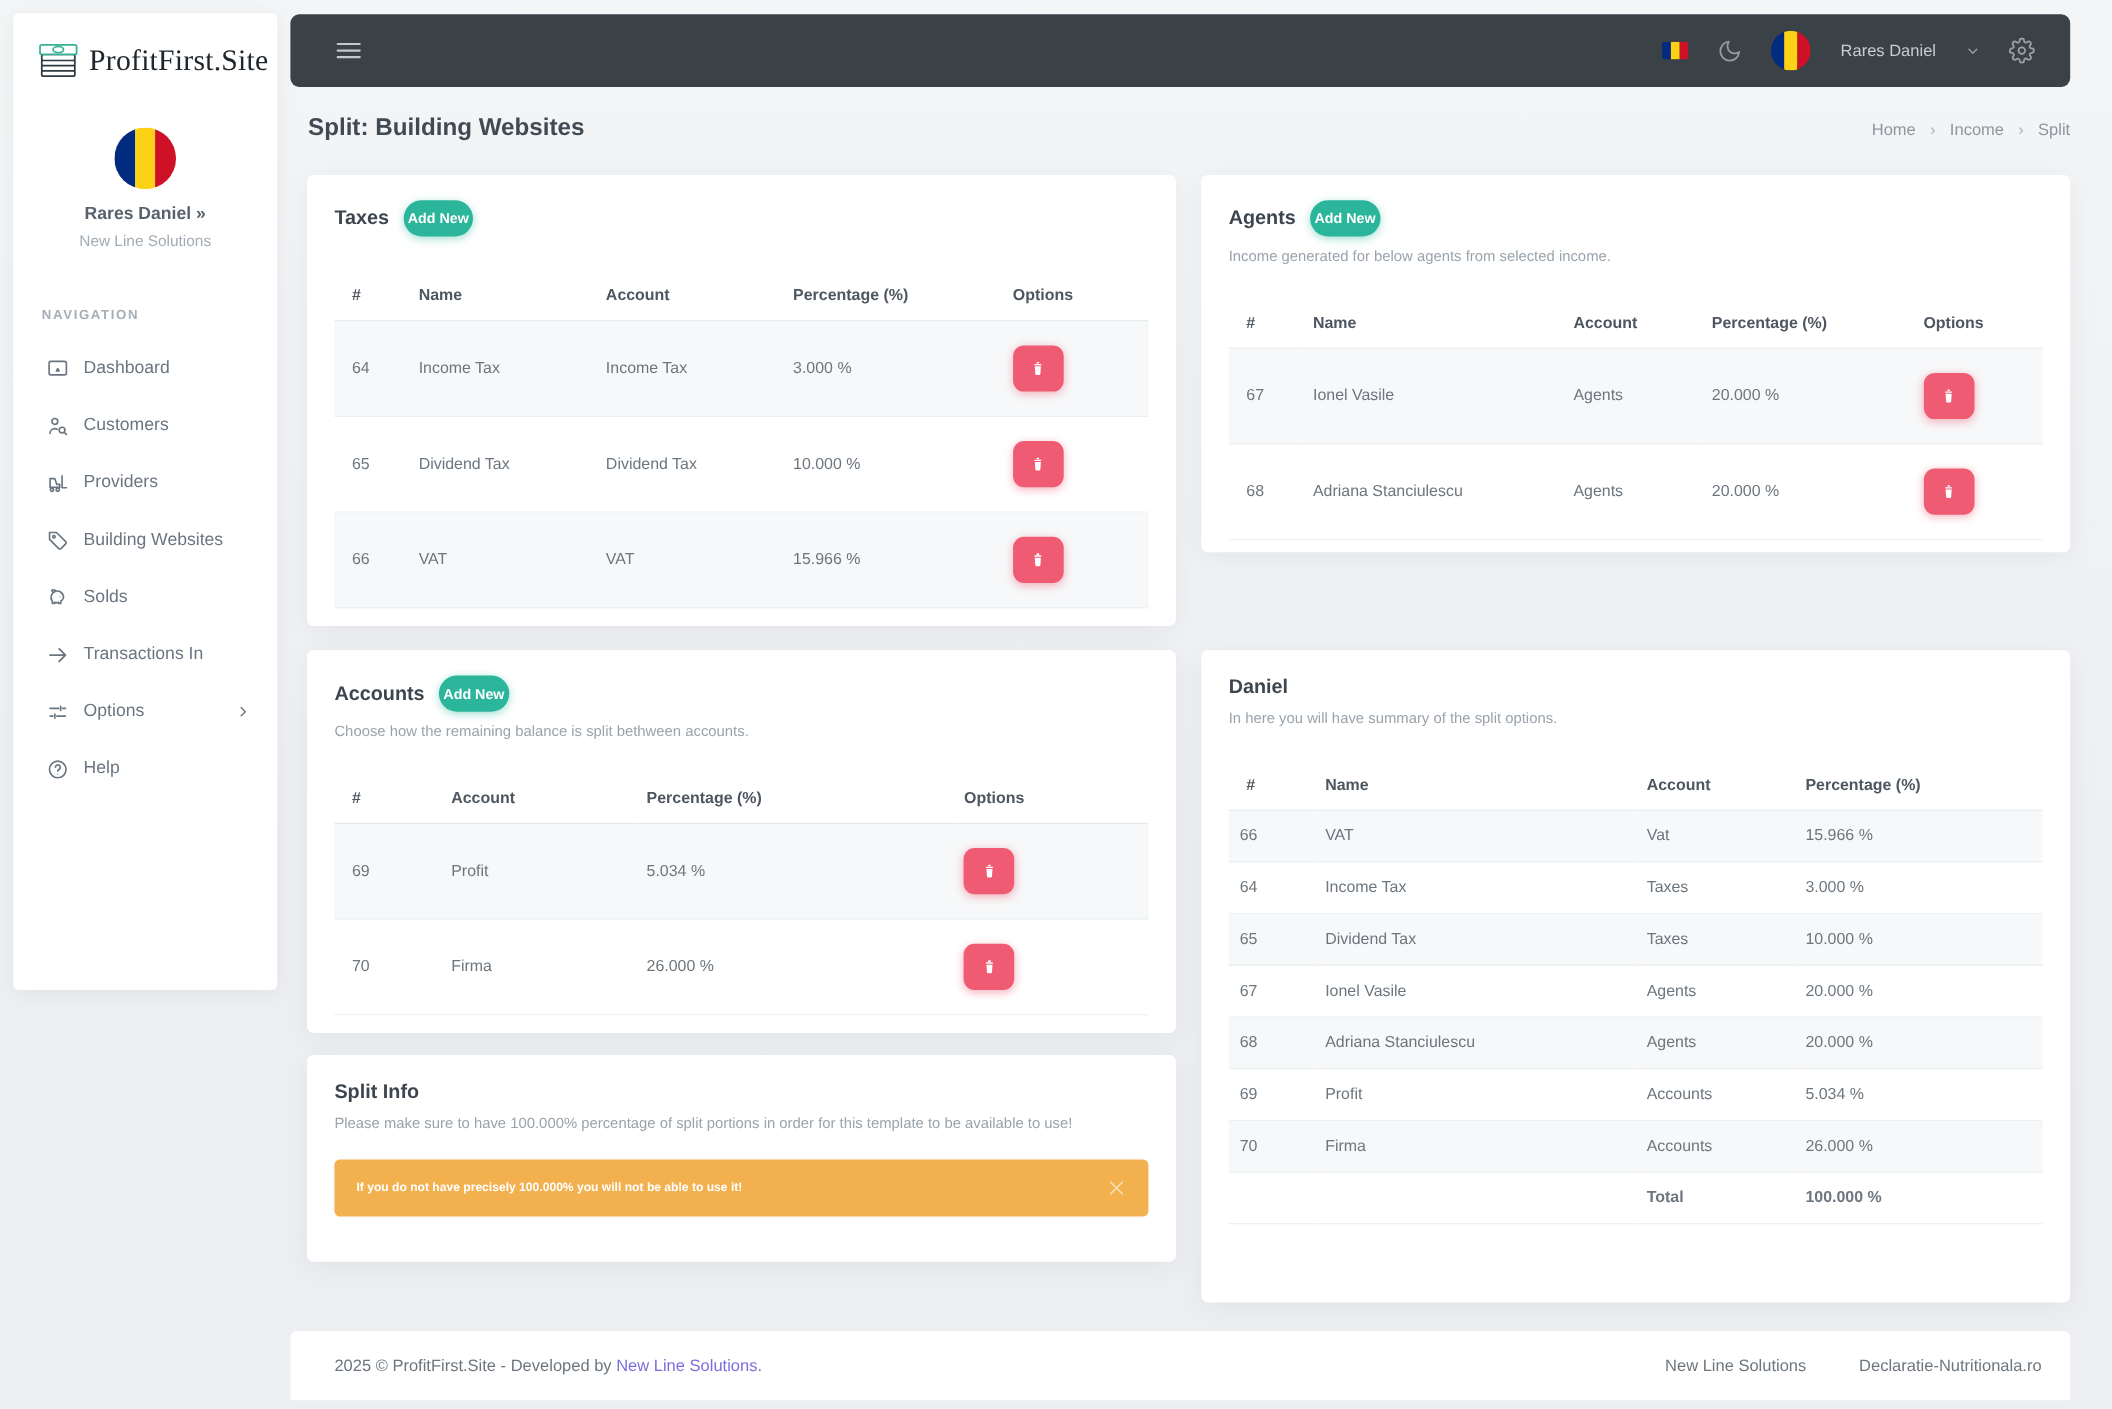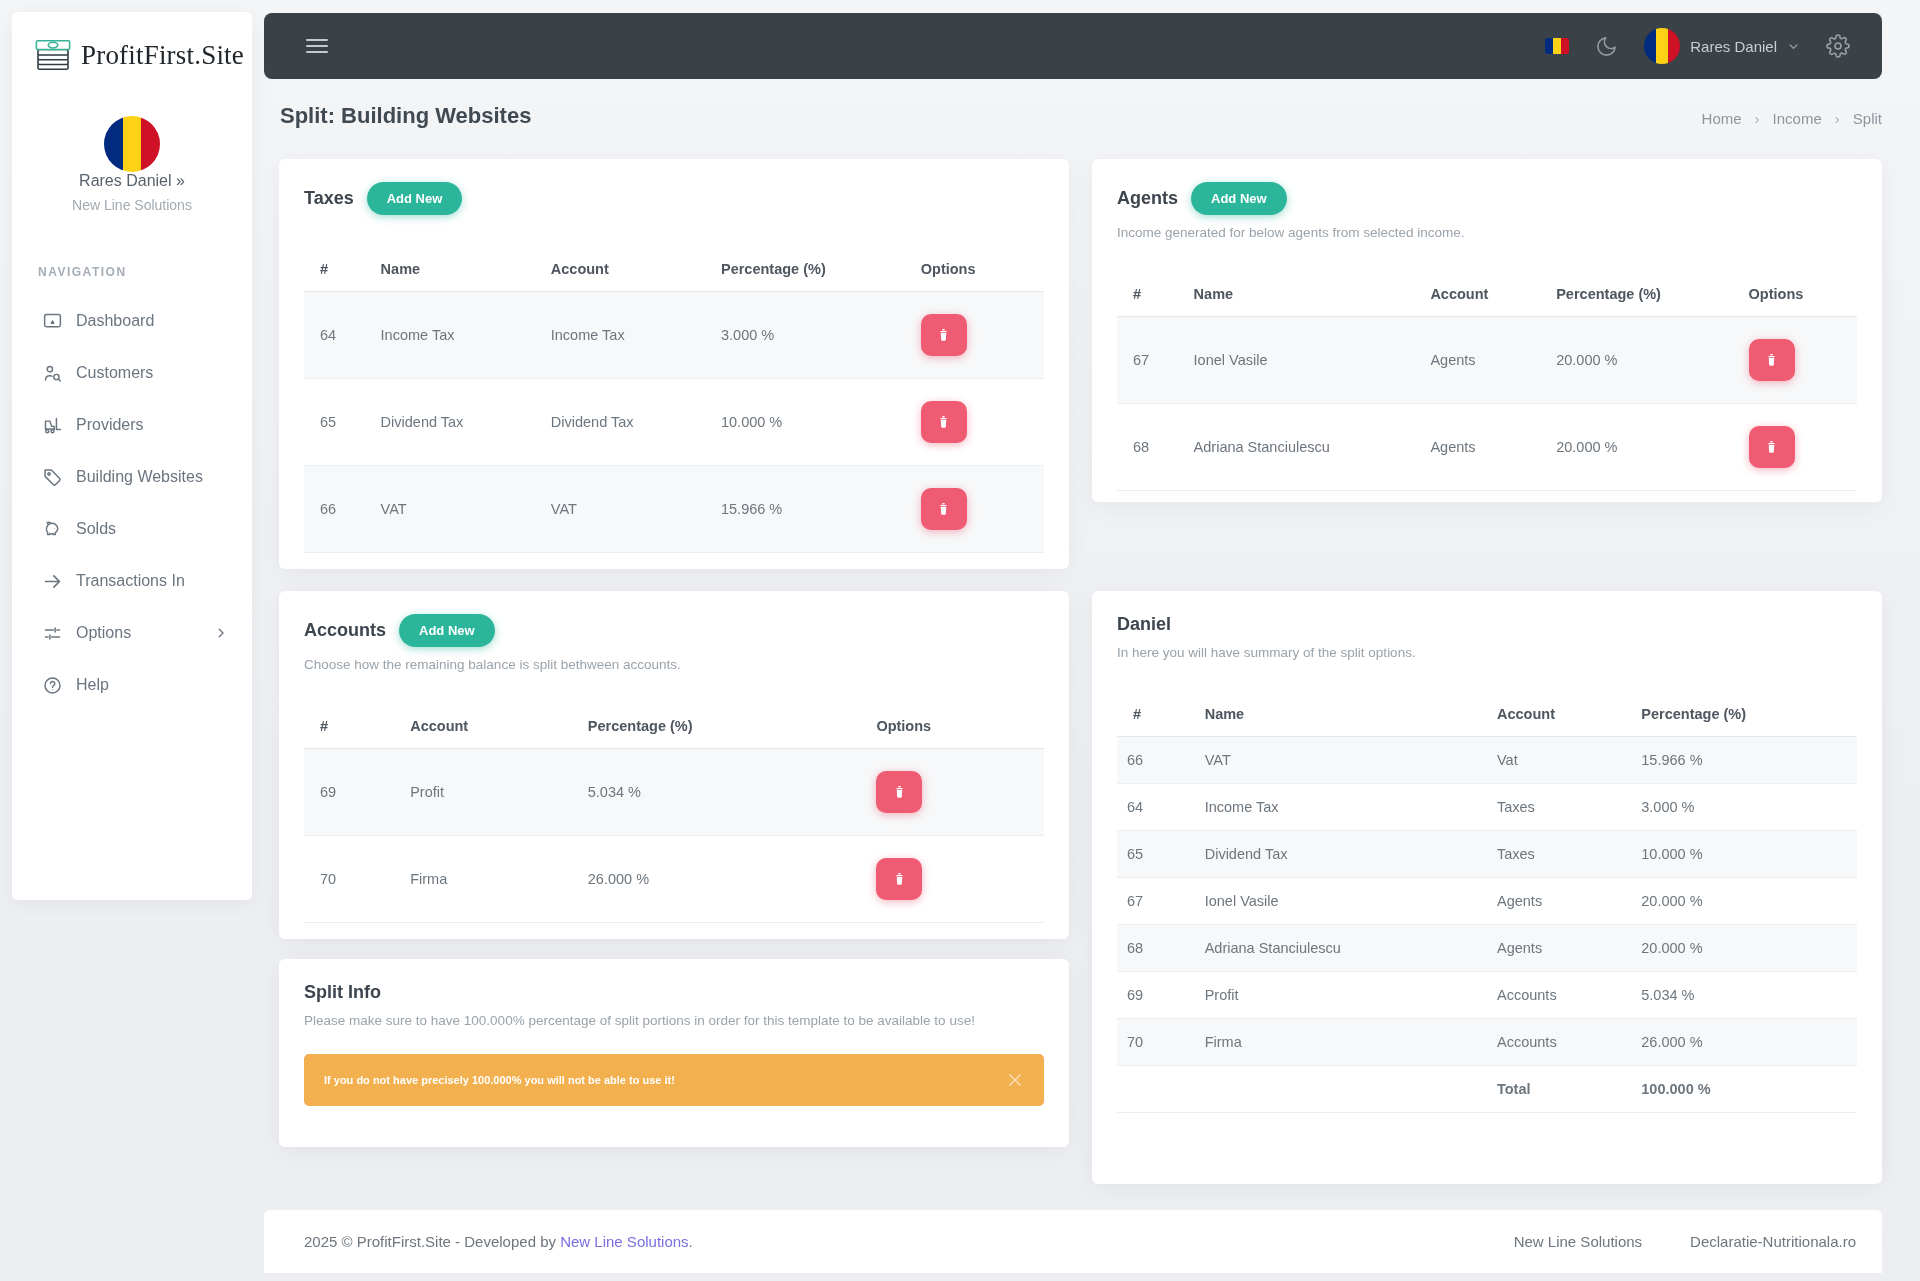--- a/index.html
+++ b/index.html
@@ -20,21 +20,21 @@
   }
   .logo-row { display:flex; align-items:center; gap:9px; padding:26px 0 0 22px; }
   .logo-text { font-family:"Liberation Serif", serif; font-size:27px; color:#20262b; letter-spacing:.2px; }
   .avatar-big {
     width:56px; height:56px; border-radius:50%; overflow:hidden;
     margin:44px auto 0 auto; display:flex;
   }
   .flag-stripe-b { background:#002b7f; flex:1; }
   .flag-stripe-y { background:#fcd116; flex:1; }
   .flag-stripe-r { background:#ce1126; flex:1; }
-  .profile-name { text-align:center; font-size:16px; font-weight:normal; color:#58626c; cursor:pointer; }
+  .profile-name { text-align:center; margin-top:14px; font-size:16px; font-weight:bold; color:#58626c; cursor:pointer; }
   .profile-company { text-align:center; margin-top:7px; font-size:14px; color:#a2abb3; }
   .nav-section { margin:52px 0 16px 26px; font-size:12px; letter-spacing:1.5px; color:#a5aeb6; font-weight:bold; }
   ul.nav { list-style:none; margin-top:16px; }
   ul.nav li {
     display:flex; align-items:center; gap:13px;
     height:52px; padding-left:30px; padding-right:24px;
     font-size:16px; color:#6b7580; cursor:pointer;
   }
   ul.nav li svg { flex:0 0 auto; stroke:#6b7580; }
   .chev-right { margin-left:auto; }
@@ -43,21 +43,21 @@
   #navbar {
     position:absolute; left:264px; top:13px; width:1618px; height:66px;
     background:#3a4147; border-radius:8px;
     display:flex; align-items:center;
   }
   .burger { margin-left:42px; width:22px; cursor:pointer; }
   .burger span { display:block; height:2px; background:#c3c9cd; margin:4px 0; border-radius:1px; }
   .nav-right { margin-left:auto; display:flex; align-items:center; gap:26px; padding-right:32px; }
   .flag-small { width:24px; height:16px; display:flex; border-radius:2px; overflow:hidden; cursor:pointer; }
   .icon-btn { display:flex; align-items:center; cursor:pointer; }
-  .user-menu { display:flex; align-items:center; gap:10px; cursor:pointer; }
+  .user-menu { display:flex; align-items:center; gap:27px; cursor:pointer; }
   .avatar-small { width:36px; height:36px; border-radius:50%; overflow:hidden; display:flex; }
   .user-name { font-size:15px; color:#c8cdd2; }
 
   
   #page-title { position:absolute; left:280px; top:103px; font-size:22px; font-weight:bold; color:#414a52; }
   #breadcrumb { position:absolute; right:38px; top:110px; font-size:15px; color:#8d969e; display:flex; gap:13px; }
   #breadcrumb .bc-item { cursor:pointer; }
   #breadcrumb .sep { color:#a9b1b8; }
 
   
@@ -68,21 +68,21 @@
   #card-taxes    { left:279px;  top:159px; width:790px; height:410px; }
   #card-agents   { left:1092px; top:159px; width:790px; height:343px; }
   #card-accounts { left:279px;  top:591px; width:790px; height:348px; }
   #card-summary  { left:1092px; top:591px; width:790px; height:593px; }
   #card-splitinfo{ left:279px;  top:959px; width:790px; height:188px; }
 
   .card-head { display:flex; align-items:center; gap:13px; padding:23px 25px 0 25px; }
   .card-title { font-size:18px; font-weight:bold; color:#3d454e; }
   .add-new {
     border:none; background:#2bb59a; color:#ffffff; font-family:inherit;
-    font-size:13px; font-weight:bold; padding:9px 20px; border-radius:30px; cursor:pointer;
+    font-size:13px; font-weight:bold; padding:9px 4px; border-radius:30px; cursor:pointer;
     box-shadow:0 2px 8px rgba(43,181,154,.45);
   }
   .card-sub { font-size:13.5px; color:#9aa3ab; padding:10px 25px 0 25px; }
 
   table.data { width:740px; margin:32px 25px 0 25px; border-collapse:collapse; table-layout:fixed; }
   table.data th {
     text-align:left; font-size:14.5px; font-weight:bold; color:#4e5660;
     padding:14px 10px; border-bottom:1px solid #e4e8ea;
   }
   table.data td { font-size:14.5px; color:#6d767e; padding:22px 10px; }

